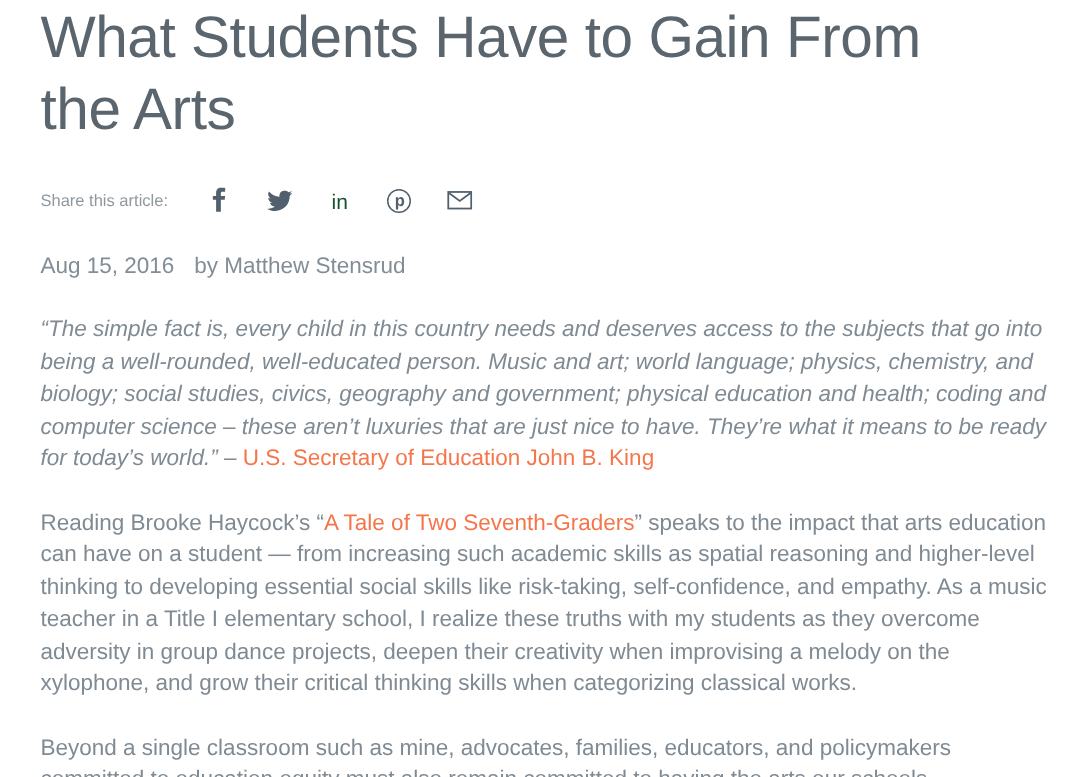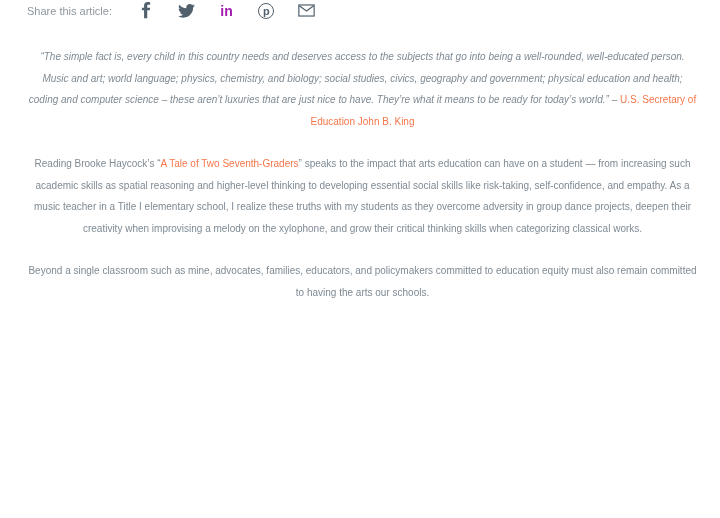--- a/index.html
+++ b/index.html
@@ -42,23 +42,23 @@
     height: 17px;
     display: inline-flex;
     align-items: center;
     justify-content: center;
     color: #51606c;
     text-decoration: none;
     cursor: pointer;
   }
   .share-icon svg { display: block; }
   .linkedin-text {
-    font-weight: 700;
+    font-weight: 400;
     font-size: 14px;
-    color: #a21caf;
+    color: #14532d;
     line-height: 1;
   }
   .pinterest-circle {
     width: 16px;
     height: 16px;
     border: 1.5px solid #51606c;
     border-radius: 50%;
     display: flex;
     align-items: center;
     justify-content: center;
@@ -71,41 +71,41 @@
     position: relative;
     top: 0.5px;
   }
   .byline {
     font-size: 15px;
     color: #828d96;
     margin: 0 0 23px 0;
   }
   .byline .date { margin-right: 9px; }
   .article p {
-    font-size: 10px;
+    font-size: 15px;
     line-height: 21.5px;
     margin: 0 0 21px 0;
     color: #7f8a93;
-    text-align: center;
   }
   .quote-paragraph { font-style: italic; }
   .accent-link {
     color: #f5764b;
     text-decoration: none;
     font-style: normal;
     cursor: pointer;
   }
   .quote-paragraph .accent-link { font-style: normal; }
   .article p:last-child { margin-bottom: 0; }
 </style>
 </head>
 <body>
 
 <div class="container">
 
+  <h1 class="page-title">What Students Have to Gain From the Arts</h1>
 
   <div class="share-row">
     <span class="share-label">Share this article:</span>
     <div class="share-icons">
 
       <a class="share-icon" title="Share on Facebook">
         <svg width="10" height="17" viewBox="0 0 12 22" fill="currentColor" aria-hidden="true">
           <path d="M11.3 3.6H8.9c-1 0-1.3.5-1.3 1.5v2.2h3.7l-.4 3.3H7.6V21H3.5V10.6H.7V7.3h2.8V4.7C3.5 1.8 5.2 0 8 0c1.2 0 2.6.1 3.3.2v3.4z"></path>
         </svg>
       </a>
@@ -129,20 +129,24 @@
       <a class="share-icon" title="Share by Email">
         <svg width="17" height="13" viewBox="0 0 20 15" fill="none" stroke="currentColor" stroke-width="1.4" aria-hidden="true">
           <rect x="1" y="1" width="18" height="13"></rect>
           <path d="M1.5 1.8 L10 8 L18.5 1.8"></path>
         </svg>
       </a>
 
     </div>
   </div>
 
+  <div class="byline">
+    <span class="date">Aug 15, 2016</span>
+    <span class="author">by Matthew Stensrud</span>
+  </div>
 
   <div class="article">
 
     <p class="quote-paragraph"><span>“The simple fact is, every child in this country needs and deserves access to the subjects that go into being a well-rounded, well-educated person. Music and art; world language; physics, chemistry, and biology; social studies, civics, geography and government; physical education and health; coding and computer science – these aren’t luxuries that are just nice to have. They’re what it means to be ready for today’s world.” – </span><a class="accent-link">U.S. Secretary of Education John B. King</a></p>
 
     <p><span>Reading Brooke Haycock’s “</span><a class="accent-link">A Tale of Two Seventh-Graders</a><span>” speaks to the impact that arts education can have on a student — from increasing such academic skills as spatial reasoning and higher-level thinking to developing essential social skills like risk-taking, self-confidence, and empathy. As a music teacher in a Title I elementary school, I realize these truths with my students as they overcome adversity in group dance projects, deepen their creativity when improvising a melody on the xylophone, and grow their critical thinking skills when categorizing classical works.</span></p>
 
     <p>Beyond a single classroom such as mine, advocates, families, educators, and policymakers committed to education equity must also remain committed to having the arts our schools.</p>
 
   </div>

